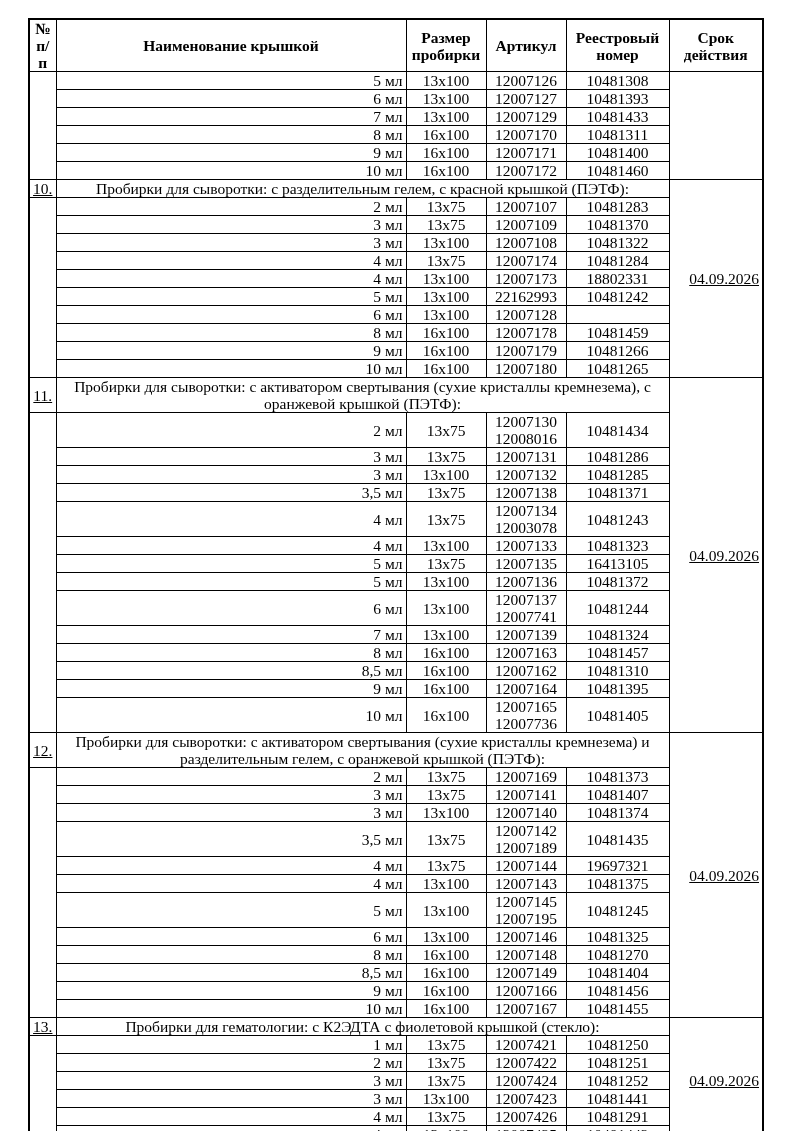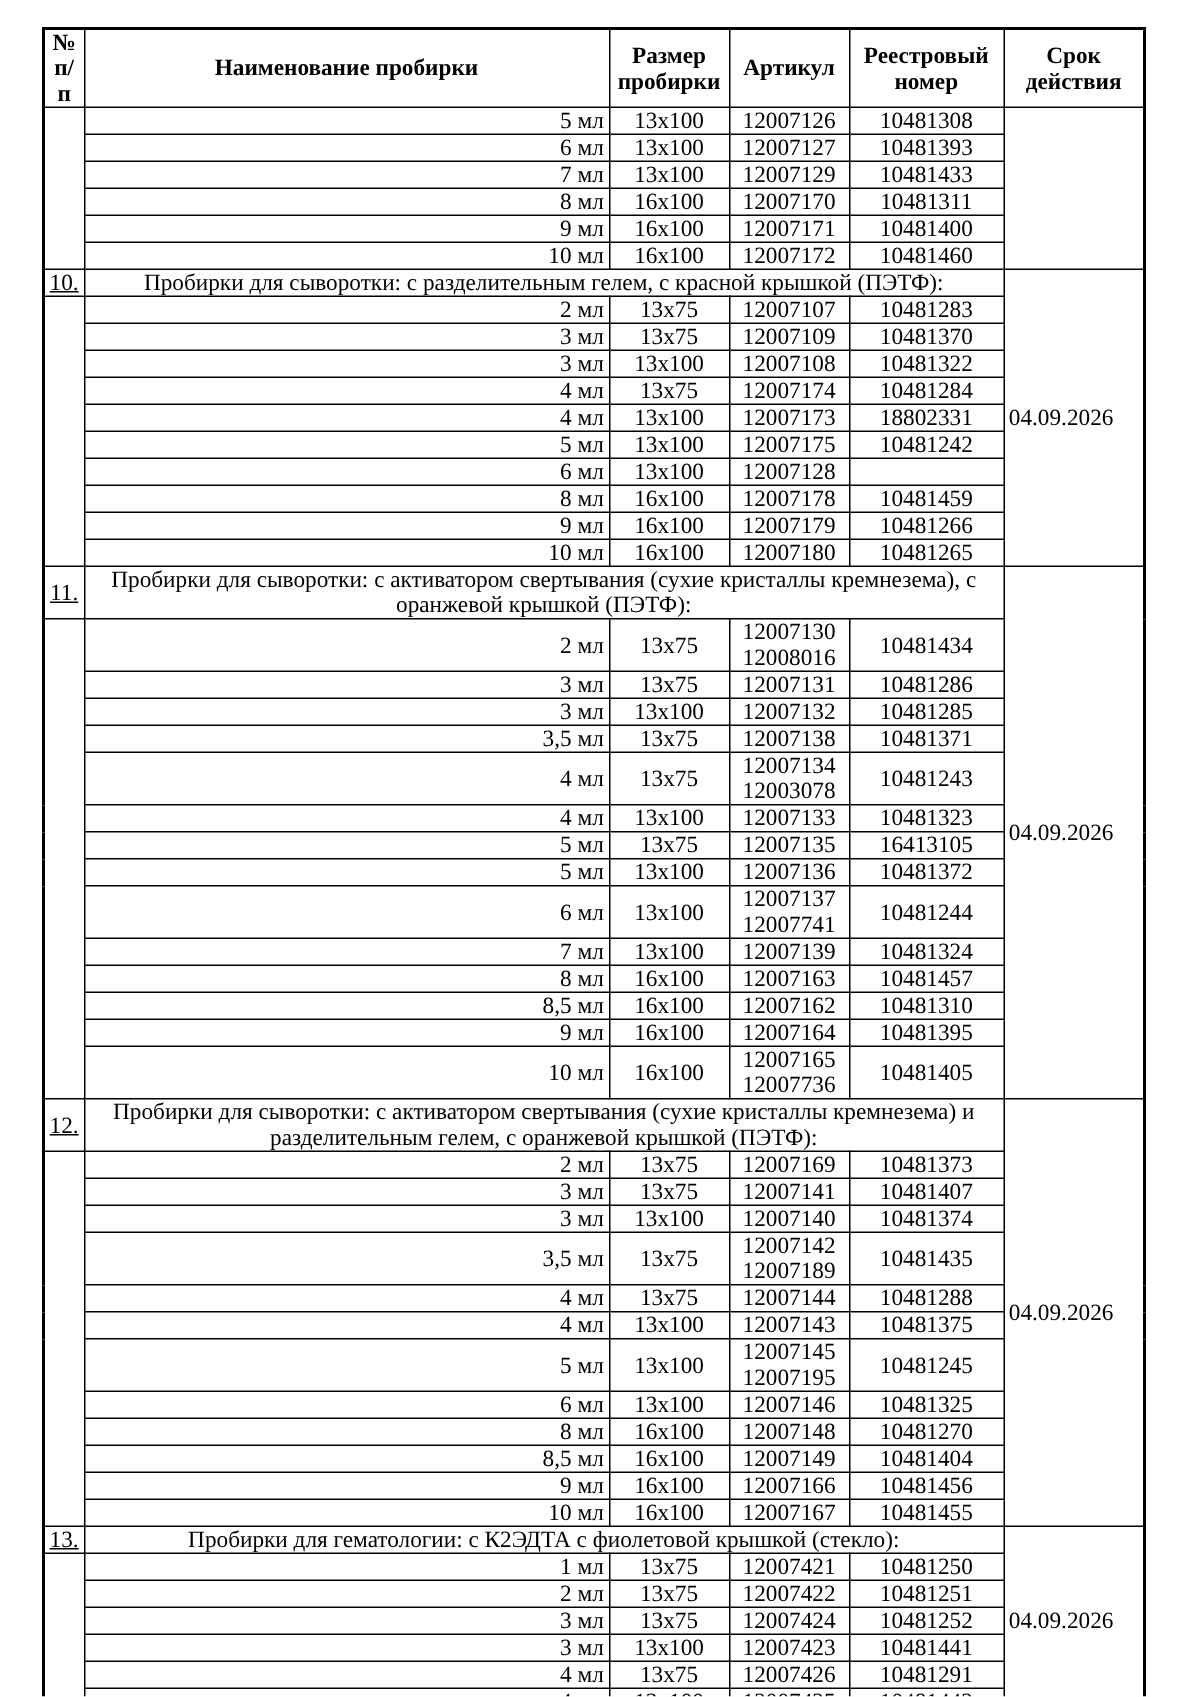--- a/index.html
+++ b/index.html
@@ -53,40 +53,41 @@
     text-align: center;
   }
   td.cell-name {
     text-align: right;
     padding-left: 4px;
   }
   td.cell-center {
     text-align: center;
   }
   td.cell-expiry {
-    text-align: left;
+    text-align: right;
+    text-decoration: underline;
   }
 </style>
 </head>
 <body>
 
 <div class="page">
   <table class="registry">
     <colgroup>
       <col style="width:27px">
       <col style="width:350px">
       <col style="width:80px">
       <col style="width:80px">
       <col style="width:103px">
       <col style="width:94px">
     </colgroup>
     <thead>
       <tr>
         <th>№ п/п</th>
-        <th>Наименование пробирки</th>
+        <th>Наименование крышкой</th>
         <th>Размер пробирки</th>
         <th>Артикул</th>
         <th>Реестровый номер</th>
         <th>Срок действия</th>
       </tr>
     </thead>
     <tbody id="table-body">
         <tr>
           <td class="section-number" rowspan="6"></td>
           <td class="cell-name">5 мл</td>
@@ -157,21 +158,21 @@
         </tr>
         <tr>
           <td class="cell-name">4 мл</td>
           <td class="cell-center">13x100</td>
           <td class="cell-center">12007173</td>
           <td class="cell-center">18802331</td>
         </tr>
         <tr>
           <td class="cell-name">5 мл</td>
           <td class="cell-center">13x100</td>
-          <td class="cell-center">12007175</td>
+          <td class="cell-center">22162993</td>
           <td class="cell-center">10481242</td>
         </tr>
         <tr>
           <td class="cell-name">6 мл</td>
           <td class="cell-center">13x100</td>
           <td class="cell-center">12007128</td>
           <td class="cell-center"></td>
         </tr>
         <tr>
           <td class="cell-name">8 мл</td>
@@ -308,21 +309,21 @@
         <tr class="tall">
           <td class="cell-name">3,5 мл</td>
           <td class="cell-center">13x75</td>
           <td class="cell-center">12007142<br>12007189</td>
           <td class="cell-center">10481435</td>
         </tr>
         <tr>
           <td class="cell-name">4 мл</td>
           <td class="cell-center">13x75</td>
           <td class="cell-center">12007144</td>
-          <td class="cell-center">10481288</td>
+          <td class="cell-center">19697321</td>
         </tr>
         <tr>
           <td class="cell-name">4 мл</td>
           <td class="cell-center">13x100</td>
           <td class="cell-center">12007143</td>
           <td class="cell-center">10481375</td>
         </tr>
         <tr class="tall">
           <td class="cell-name">5 мл</td>
           <td class="cell-center">13x100</td>

